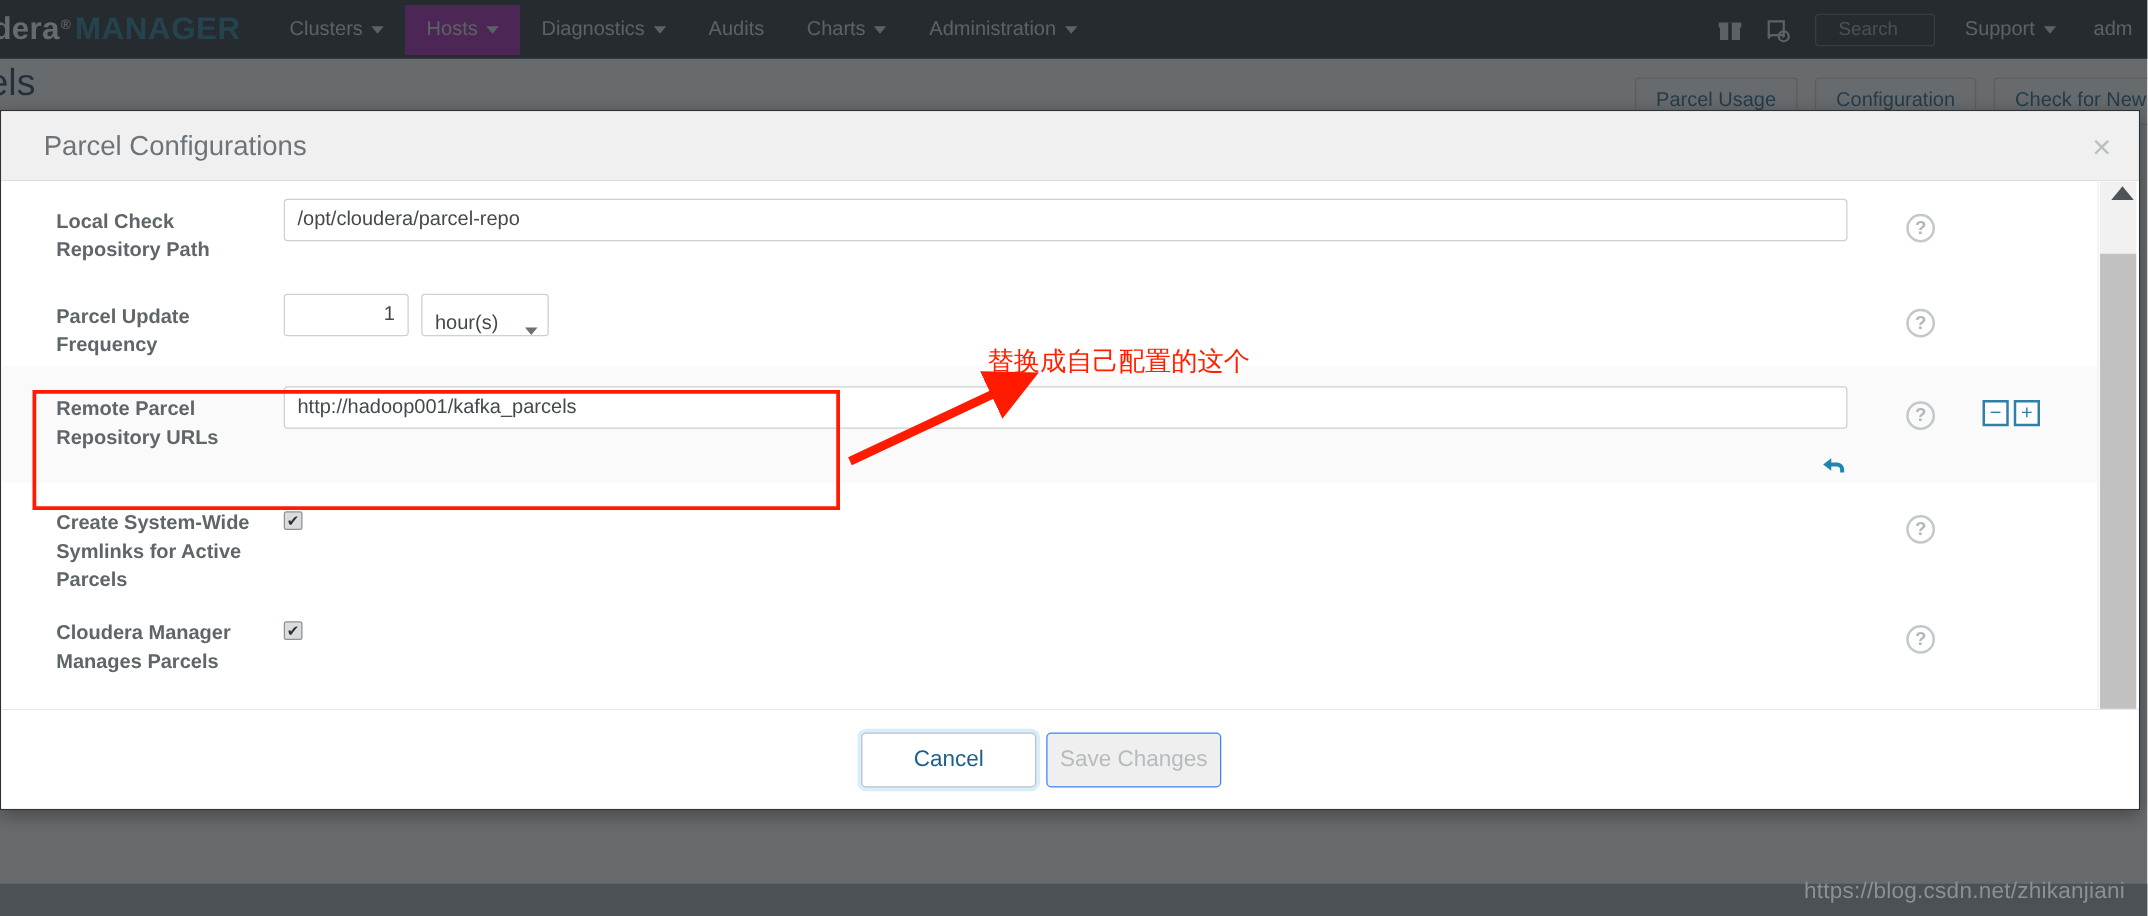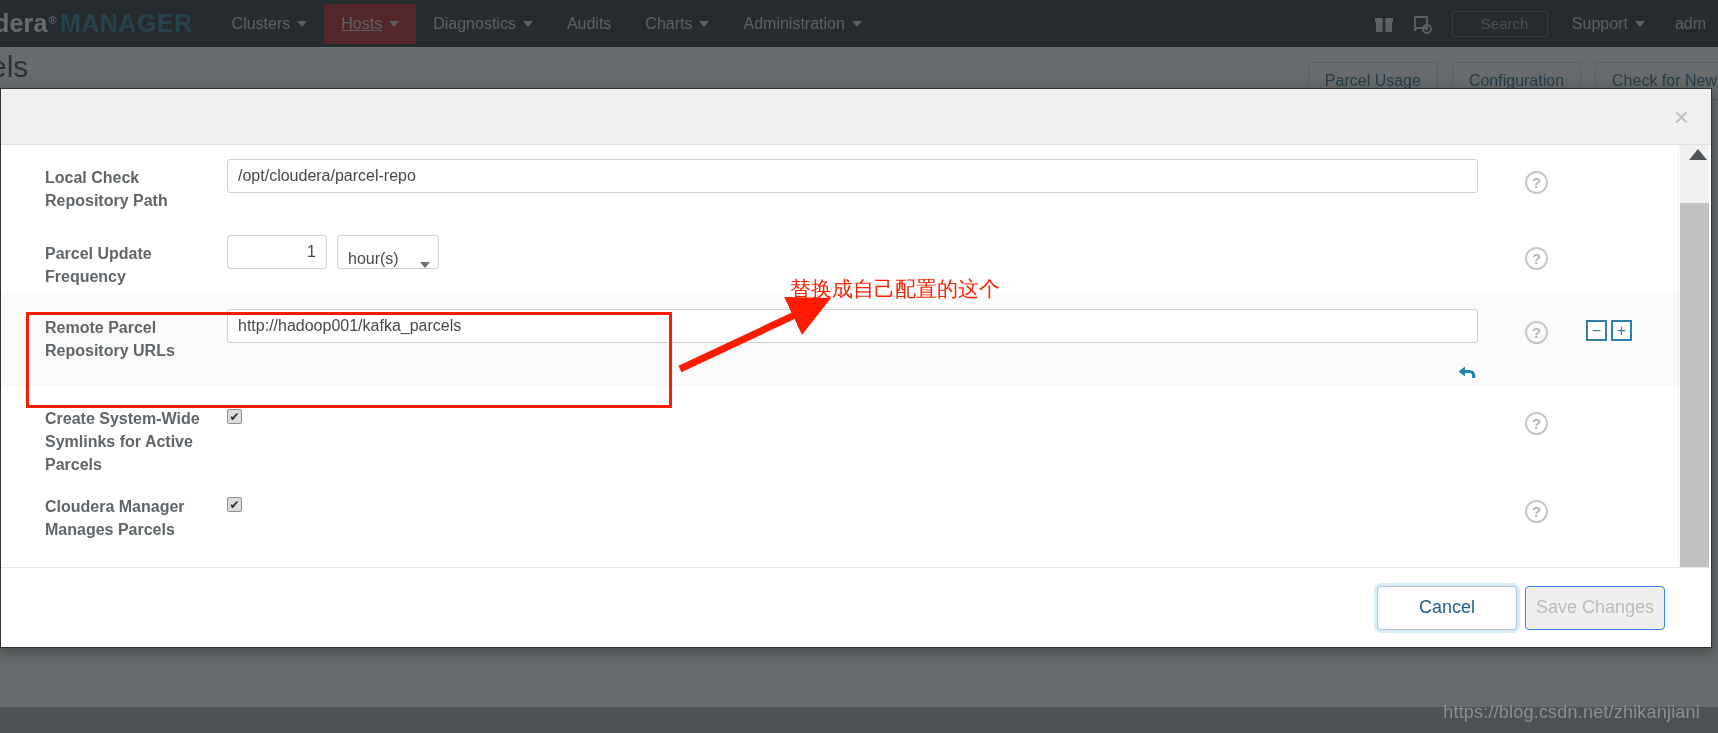--- a/index.html
+++ b/index.html
@@ -28,28 +28,28 @@
   .brand .b1 { color: #ffffff; font-weight: bold; }
   .brand .reg { font-size: 11px; color: #cfd6da; margin: 0 3px 0 1px; position: relative; top: -8px;}
   .brand .b2 { color: #1f7a96; font-weight: bold; letter-spacing: .5px; }
 
   .nav-items { display: flex; align-items: stretch; height: 40px; margin-left: 22px; }
   .nav-item {
     display: flex; align-items: center; gap: 7px;
     padding: 0 17px; height: 40px;
     color: #d7dcdf; font-size: 16px; white-space: nowrap; cursor: pointer;
   }
-  .nav-item.active { background: #b91c1c; text-decoration: underline; }
+  .nav-item.active { background: #a21caf; }
   .caret { width: 0; height: 0; border-left: 5px solid transparent; border-right: 5px solid transparent; border-top: 6px solid #d7dcdf; display:inline-block; }
 
   .nav-right { margin-left: auto; display: flex; align-items: center; height: 40px; padding-right: 6px; gap: 18px; }
   .icon-btn { color: #d7dcdf; display: flex; align-items: center; cursor: pointer; }
   .searchbox {
     width: 96px; height: 26px; border: 1px solid #5c666d; border-radius: 3px;
-    color: #9aa3a8; font-size: 15px; display: flex; align-items: center; padding-left: 28px;
+    color: #9aa3a8; font-size: 15px; display: flex; align-items: center; padding-left: 18px;
     background: transparent; cursor: text; text-align: center;
   }
   .nav-right .nav-item { padding: 0 6px; }
 
   
   .page-heading {
     position: absolute; top: 50px; left: -10px; font-size: 30px; color: #1c3f57;
     font-weight: 400;
   }
   .page-btns { position: absolute; top: 62px; right: -40px; display: flex; gap: 14px; }
@@ -146,21 +146,21 @@
     border-left: 9px solid transparent; border-right: 9px solid transparent;
     border-bottom: 11px solid #4d5356; cursor: pointer;
   }
   .scroll-thumb {
     position: absolute; right: 2px; top: 58px; width: 29px; height: 380px;
     background: #c1c1c1; cursor: pointer;
   }
 
   .modal-footer {
     height: 80px; flex: none; background: #fff; border-top: 1px solid #e6e8ea;
-    display: flex; align-items: center; justify-content: flex-end; padding-right: 46px; gap: 8px;
+    display: flex; align-items: center; justify-content: center; padding-right: 46px; gap: 8px;
   }
   .btn {
     min-width: 140px; height: 44px; border-radius: 4px; font-size: 18px;
     display: flex; align-items: center; justify-content: center; cursor: pointer;
   }
   .btn-cancel { background: #fff; border: 1px solid #b9c2c7; color: #1f5f8b; box-shadow: 0 0 0 3px #d8eefb; }
   .btn-save { background: #efefef; border: 1px solid #3b82f6; color: #b6bbbe; cursor: default; }
 
   .watermark {
     position: absolute; right: 18px; bottom: 10px; color: #8d9094; font-size: 18px;
@@ -240,20 +240,21 @@
       <div class="page-btn">Configuration</div>
       <div class="page-btn">Check for New Pa</div>
     </div>
   </div>
 
   <div class="dim-overlay"></div>
 
   <div class="modal">
 
     <div class="modal-header">
+      <div class="modal-title">Parcel Configurations</div>
       <div class="modal-close">×</div>
     </div>
 
     <div class="modal-body">
       <div class="rows">
 
         <div class="cfg-row" style="height:74px">
           <div class="cfg-label">Local Check Repository Path</div>
           <div class="cfg-control" style="padding-right:200px">
             <div class="text-input">/opt/cloudera/parcel-repo</div>

